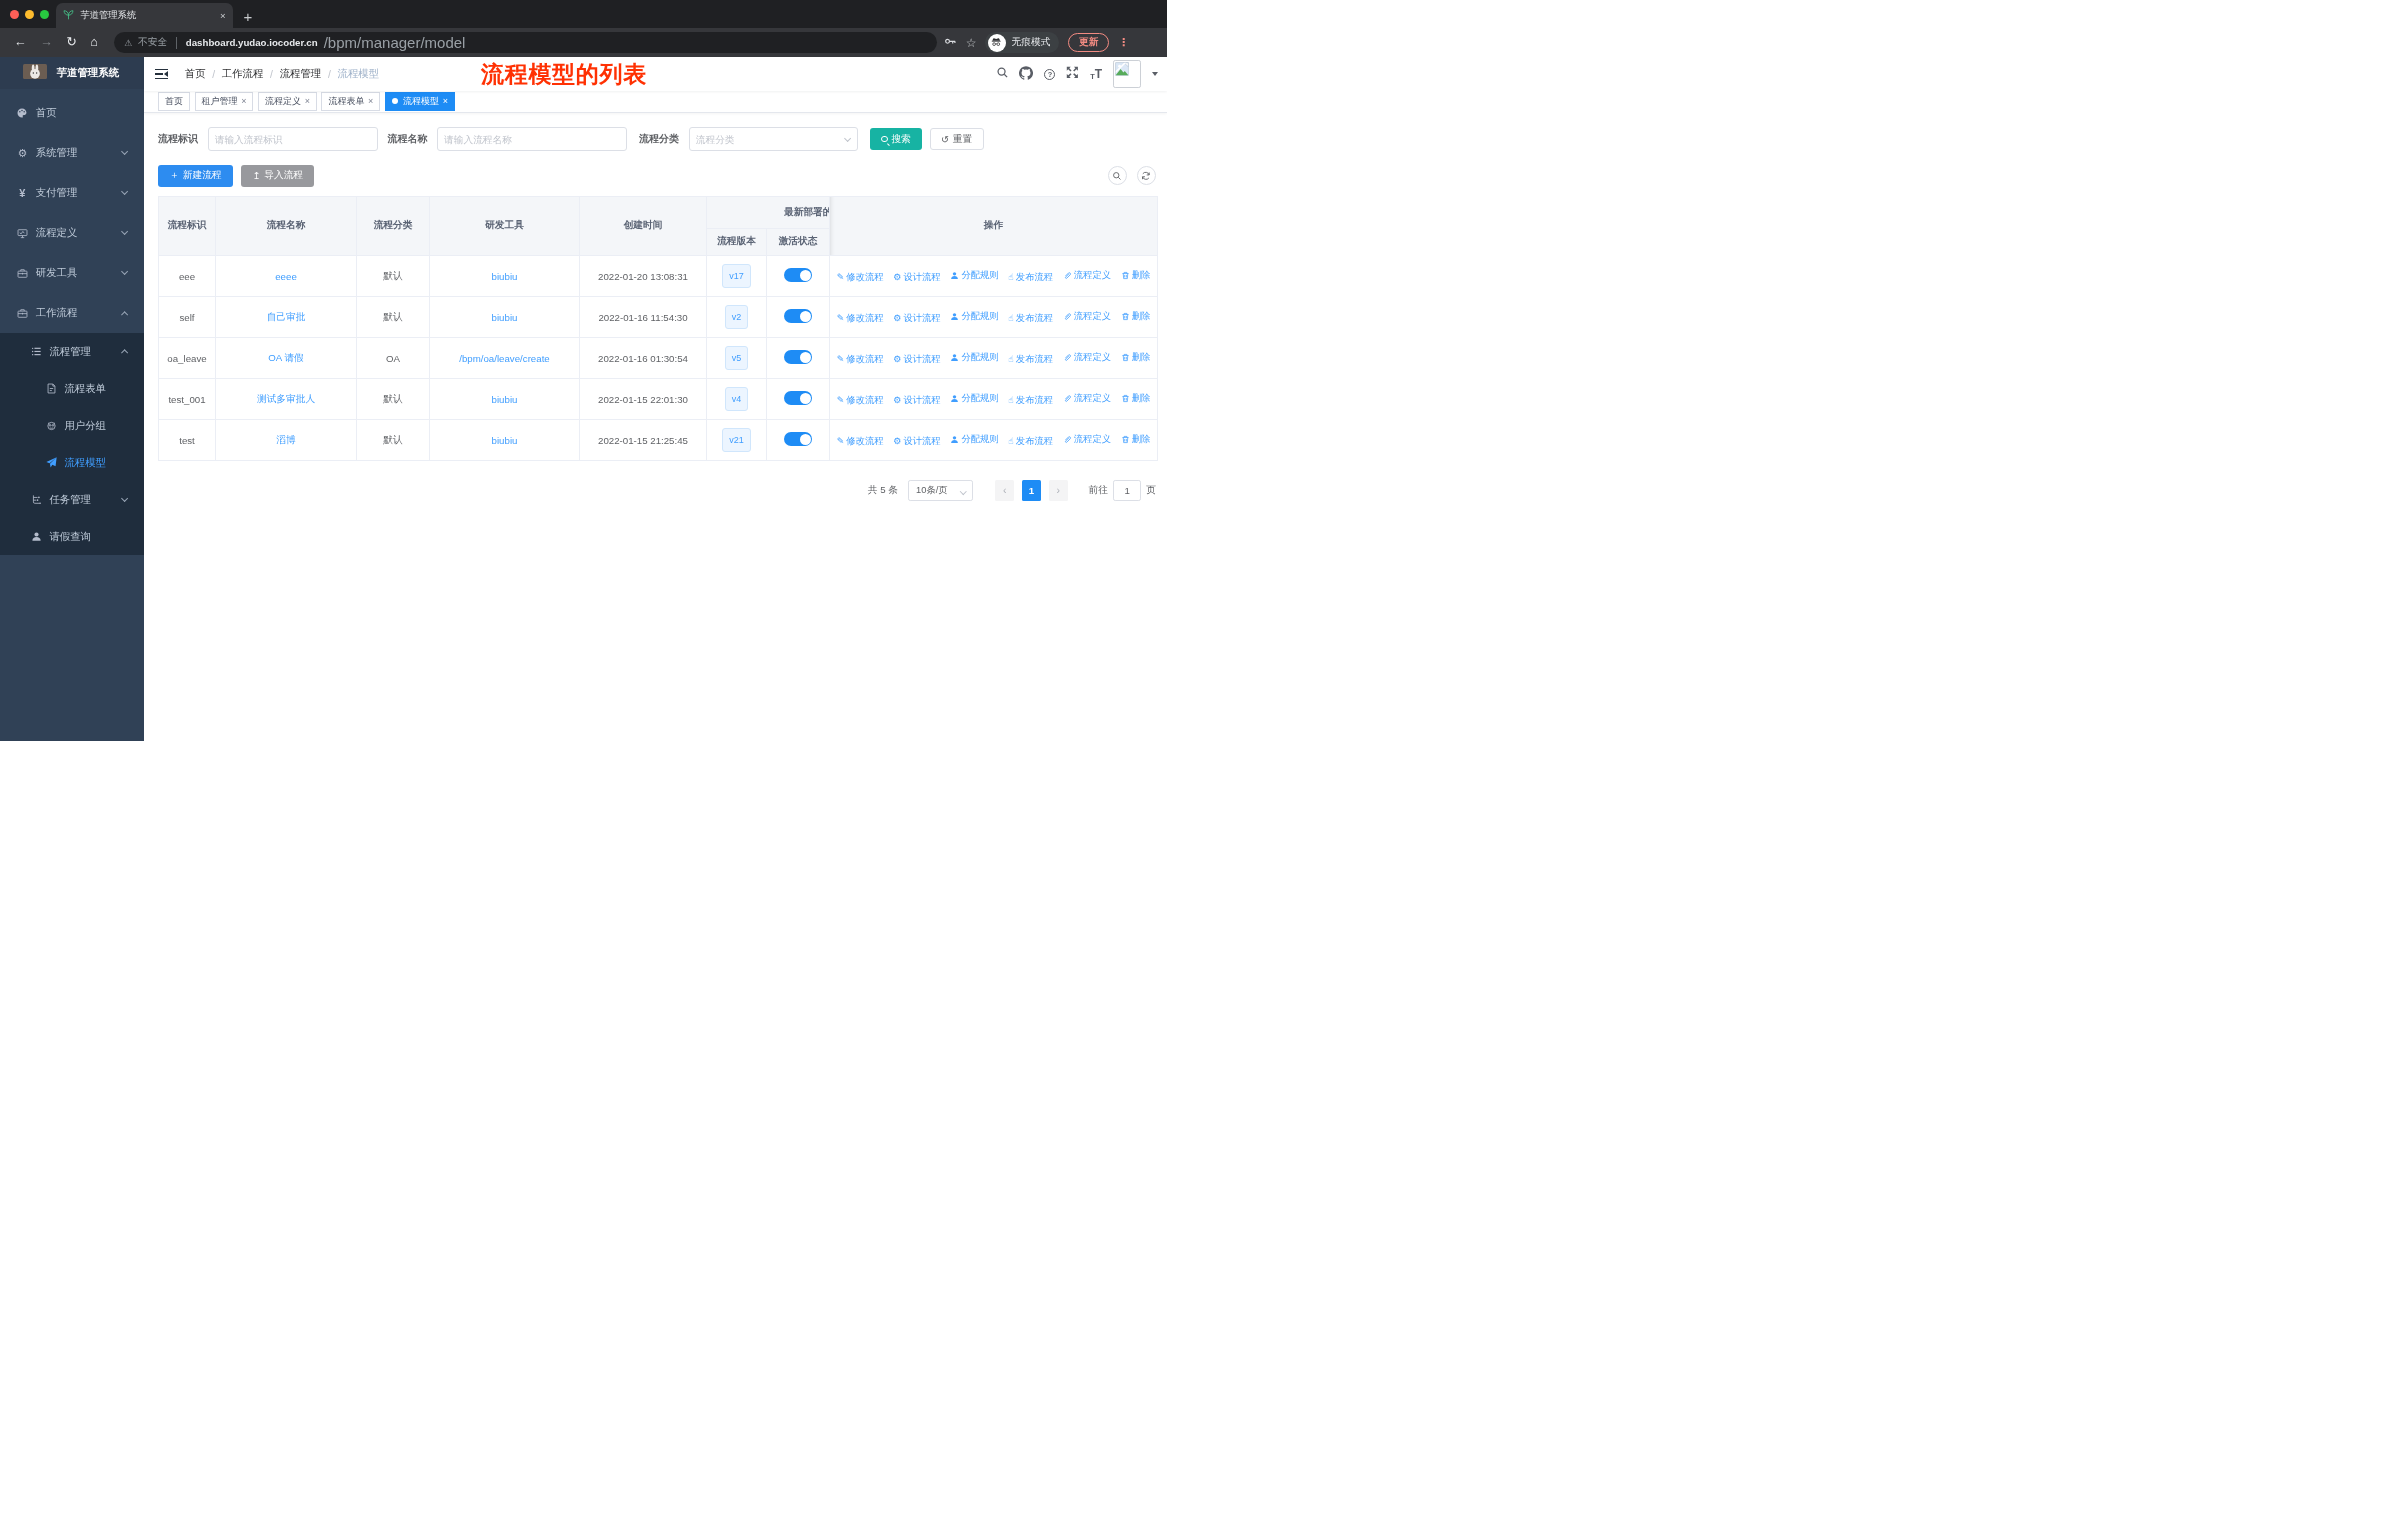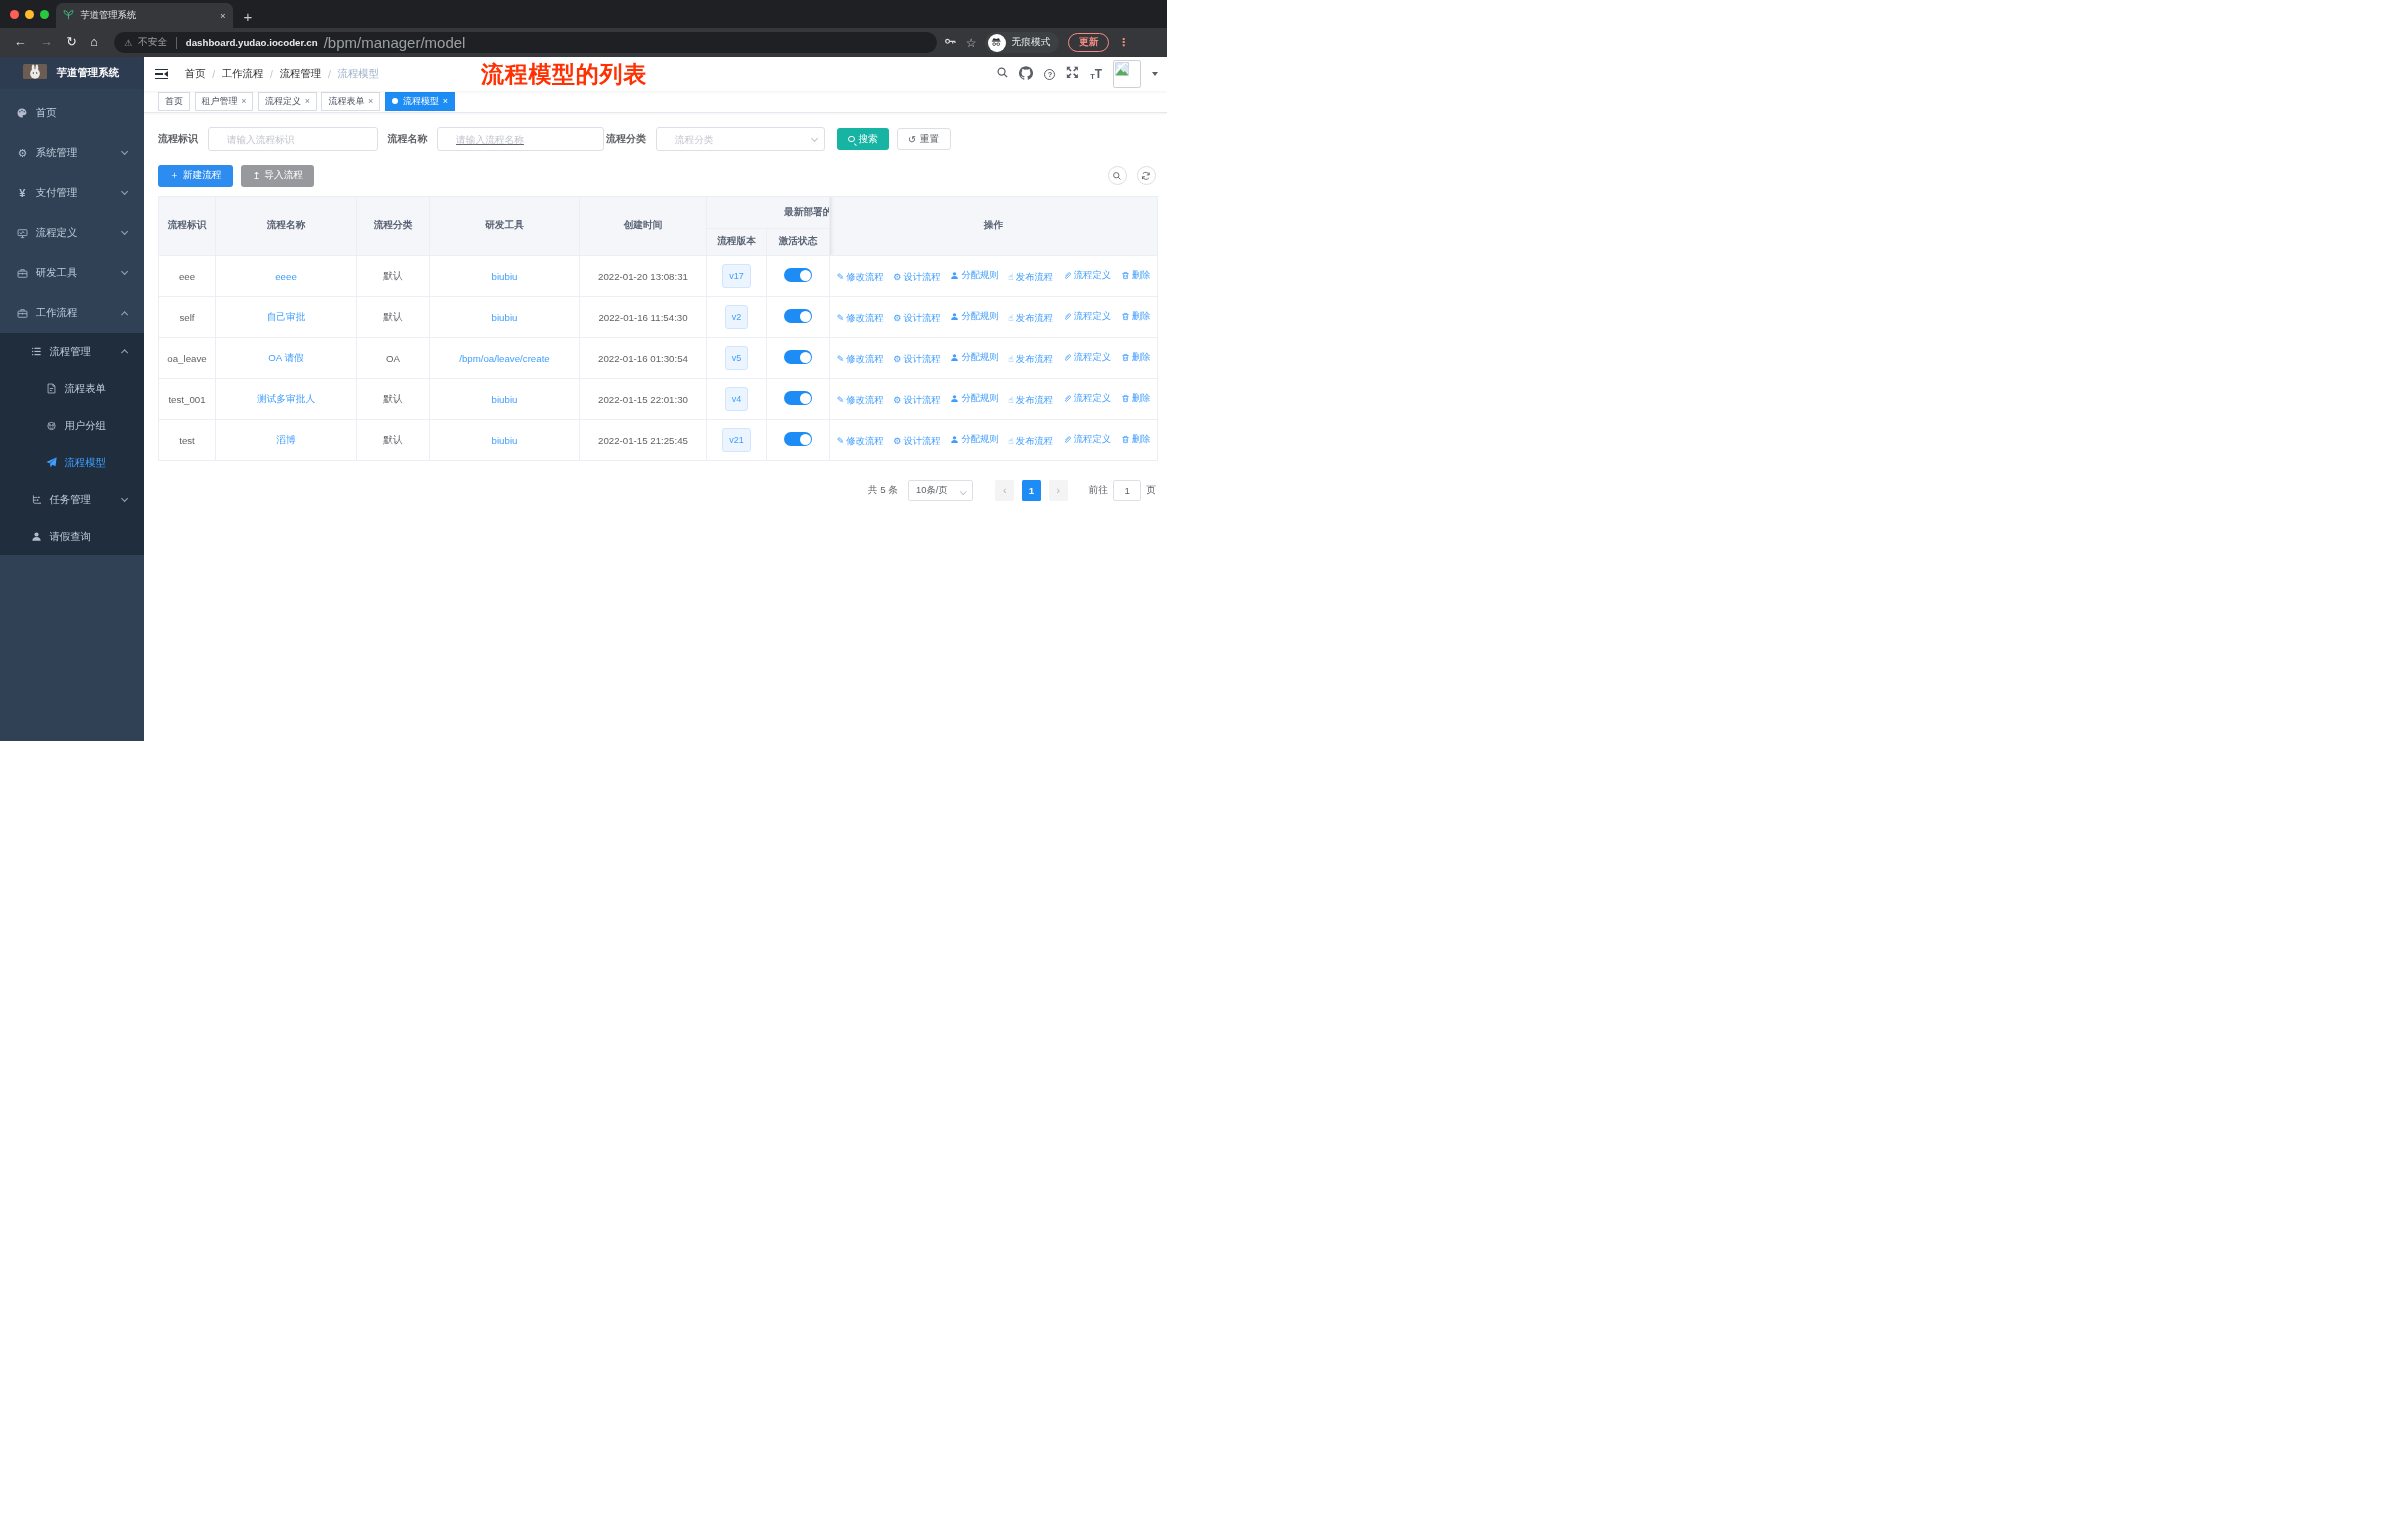--- a/index.html
+++ b/index.html
@@ -86,21 +86,21 @@
        color:#495060;font-size:9px;margin-right:4.5px;gap:3.7px;cursor:pointer;}
   .tag .tclose{font-size:9px;color:#808695;}
   .tag.active{background:#1e8cf5;border-color:#1e8cf5;color:#fff;}
   .tag.active .tclose{color:#fff;}
   .tag.active::before{content:"";width:6px;height:6px;border-radius:50%;background:#fff;margin-right:1.5px;}
 
   
   .content{padding:14px 11px 0 14px;}
   .filters{display:flex;align-items:center;}
   .f-label{font-size:10px;font-weight:bold;color:#606266;margin-right:9.7px;white-space:nowrap;}
-  .f-input{height:24px;border:0.7px solid #dcdfe6;border-radius:3px;padding:0 18px;font-size:9.7px;color:#606266;
+  .f-input{height:24px;border:0.7px solid #dcdfe6;border-radius:3px;padding:0 6px;font-size:9.7px;color:#606266;
            font-family:inherit;outline:none;}
   .f-input::placeholder{color:#c0c4cc;}
   .f-select{position:relative;margin-right:9.7px;}
   .f-select .chevd{position:absolute;right:7.4px;top:9px;width:5.2px;height:5.2px;border-right:1px solid #c0c4cc;
                    border-bottom:1px solid #c0c4cc;transform:rotate(45deg);}
   .btn{display:inline-flex;align-items:center;justify-content:center;gap:3.7px;height:22px;border-radius:3px;
        font-size:9.7px;padding:0 10.4px;cursor:pointer;border:0.7px solid transparent;white-space:nowrap;}
   .btn-search{background:#17b3a3;color:#fff;margin-left:2.2px;}
   .btn-reset{background:#fff;color:#606266;border-color:#dcdfe6;margin-left:7.4px;}
   .mag{width:6.7px;height:6.7px;border:1.2px solid currentColor;border-radius:50%;position:relative;display:inline-block;}
@@ -405,21 +405,21 @@
           <span class="tclose">×</span>
         </span>
       </div>
 
     <div class="content">
 
       <div class="filters">
         <span class="f-label">流程标识</span>
         <input class="f-input" style="width: 170px; margin-right: 9.7px;" placeholder="请输入流程标识">
         <span class="f-label">流程名称</span>
-        <input class="f-input" style="width: 167px; margin-right: 2px; text-decoration: underline;" placeholder="请输入流程名称">
+        <input class="f-input" style="width: 190px; margin-right: 12px;" placeholder="请输入流程名称">
         <span class="f-label">流程分类</span>
         <div class="f-select">
           <input class="f-input" style="width: 169px;" placeholder="流程分类">
           <span class="chevd"></span>
         </div>
         <span class="btn btn-search">
             <span class="mag"></span>
             <span>搜索</span>
           </span>
         <span class="btn btn-reset">

